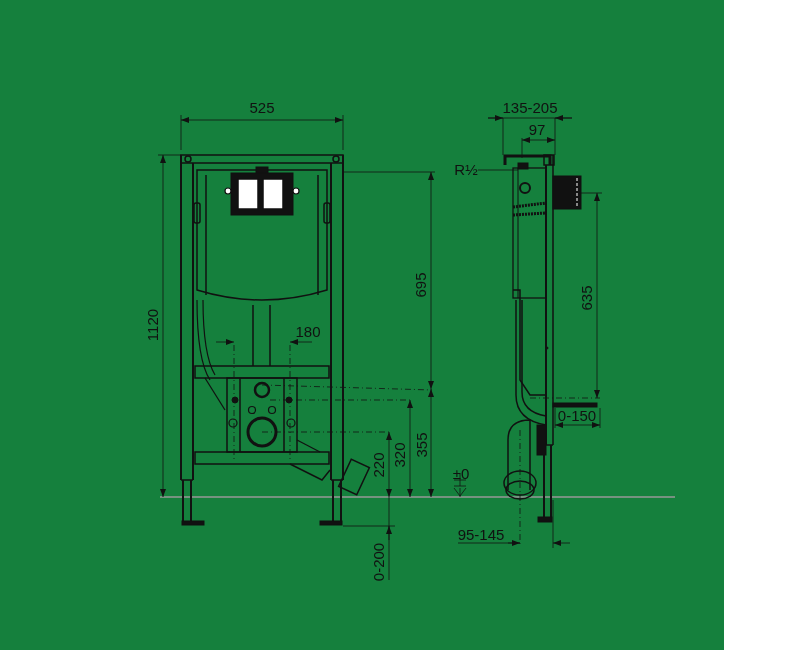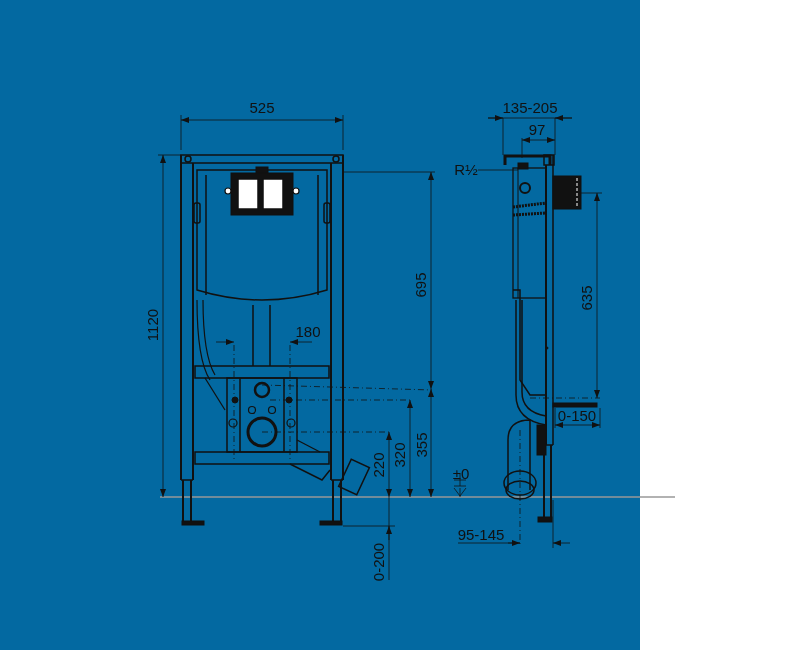--- a/index.html
+++ b/index.html
@@ -1,17 +1,17 @@
 <!DOCTYPE html>
 <html><head>
 <meta charset="utf-8">
 <style>
   html, body { margin:0; padding:0; background:#ffffff; }
   body { width:800px; height:650px; overflow:hidden; font-family:"Liberation Sans", sans-serif; }
-  #canvas { position:relative; width:640px; height:650px; background:#0369a1; }
+  #canvas { position:relative; width:724px; height:650px; background:#15803d; }
   svg { position:absolute; left:0; top:0; }
   .dim-label { font-family:"Liberation Sans", sans-serif; font-size:15px; fill:#111; }
 </style>
 </head>
 <body>
 
 <div id="canvas">
 <svg width="800" height="650" viewBox="0 0 800 650" xmlns="http://www.w3.org/2000/svg">
   <defs>
     <marker id="arr" markerWidth="8" markerHeight="6" refX="8" refY="3" orient="auto" markerUnits="userSpaceOnUse">

